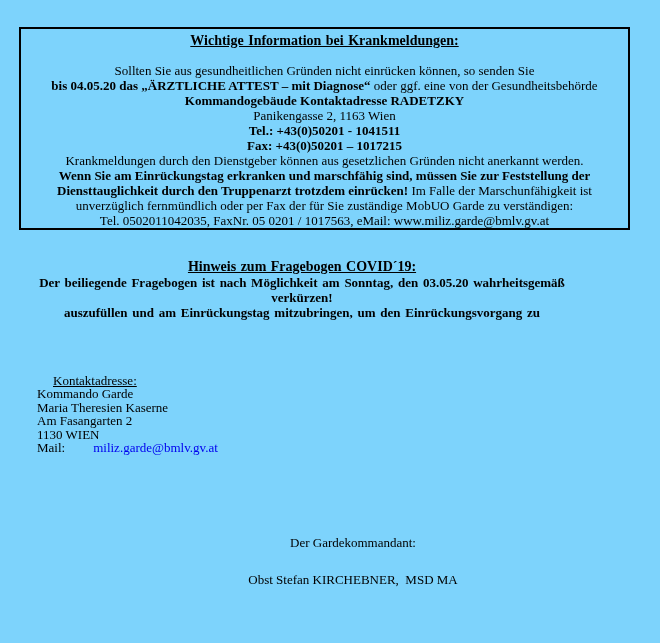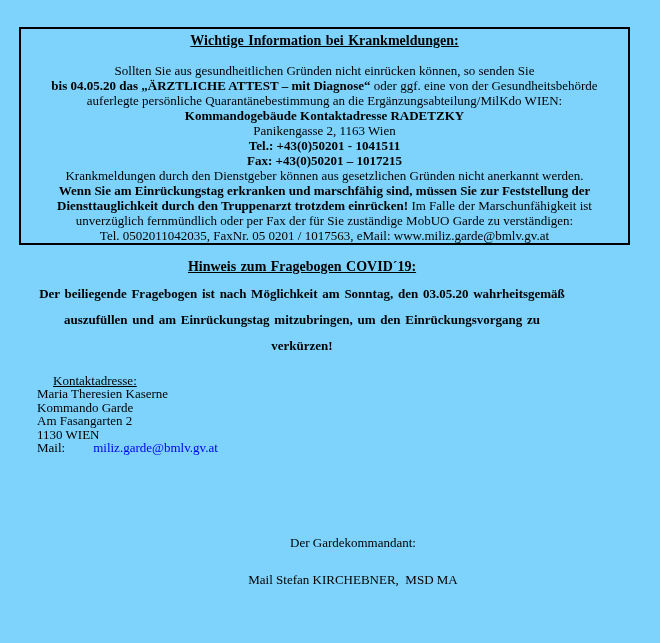--- a/index.html
+++ b/index.html
@@ -43,21 +43,21 @@
   .u { text-decoration: underline; margin-left: 16px; }
   
   .hinweis {
     position: absolute;
     left: 0;
     top: 259px;
     width: 604px;
     text-align: center;
     line-height: 15px;
   }
-  .hinweis .line { font-weight: bold; word-spacing: 1.5px; margin-top: 11px; }
+  .hinweis .line { font-weight: bold; word-spacing: 1.5px; }
   
   .kontakt {
     position: absolute;
     left: 37px;
     top: 374px;
     line-height: 13.4px;
     text-align: left;
   }
   .mail-link {
     color: #0000EE;
@@ -78,46 +78,45 @@
 </head>
 <body>
 
 <div class="page">
 
   <div class="info-box">
     <div class="box-title">Wichtige Information bei Krankmeldungen:</div>
     <div class="blank-line"></div>
     <div class="line">Sollten Sie aus gesundheitlichen Gründen nicht einrücken können, so senden Sie</div>
     <div class="line"><span class="b">bis 04.05.20 das „ÄRZTLICHE ATTEST – mit Diagnose“</span><span> oder ggf. eine von der Gesundheitsbehörde</span></div>
-    <div class="line">auferlegte persönliche Quarantänebestimmung an die Ergänzungsabteilung/MilKdo WIEN:</div>
     <div class="line b">Kommandogebäude Kontaktadresse RADETZKY</div>
     <div class="line">Panikengasse 2, 1163 Wien</div>
     <div class="line b">Tel.: +43(0)50201 - 1041511</div>
     <div class="line b">Fax: +43(0)50201 – 1017215</div>
     <div class="line">Krankmeldungen durch den Dienstgeber können aus gesetzlichen Gründen nicht anerkannt werden.</div>
     <div class="line b">Wenn Sie am Einrückungstag erkranken und marschfähig sind, müssen Sie zur Feststellung der</div>
     <div class="line"><span class="b">Diensttauglichkeit durch den Truppenarzt trotzdem einrücken!</span><span> Im Falle der Marschunfähigkeit ist</span></div>
     <div class="line">unverzüglich fernmündlich oder per Fax der für Sie zuständige MobUO Garde zu verständigen:</div>
     <div class="line">Tel. 0502011042035, FaxNr. 05 0201 / 1017563, eMail: www.miliz.garde@bmlv.gv.at</div>
   </div>
 
   <div class="hinweis">
     <div class="box-title">Hinweis zum Fragebogen COVID´19:</div>
     <div class="line">Der beiliegende Fragebogen ist nach Möglichkeit am Sonntag, den 03.05.20 wahrheitsgemäß</div>
+    <div class="line">verkürzen!</div>
     <div class="line">auszufüllen und am Einrückungstag mitzubringen, um den Einrückungsvorgang zu</div>
-    <div class="line">verkürzen!</div>
   </div>
 
   <div class="kontakt">
     <div class="u">Kontaktadresse:</div>
+    <div>Kommando Garde</div>
     <div>Maria Theresien Kaserne</div>
-    <div>Kommando Garde</div>
     <div>Am Fasangarten 2</div>
     <div>1130 WIEN</div>
     <div><span>Mail:</span><a class="mail-link">miliz.garde@bmlv.gv.at</a></div>
   </div>
 
   <div class="signature">
     <div>Der Gardekommandant:</div>
-    <div class="sig-name">Mail Stefan KIRCHEBNER,  MSD MA</div>
+    <div class="sig-name">Obst Stefan KIRCHEBNER,  MSD MA</div>
   </div>
 
 </div>
 
 </body></html>

